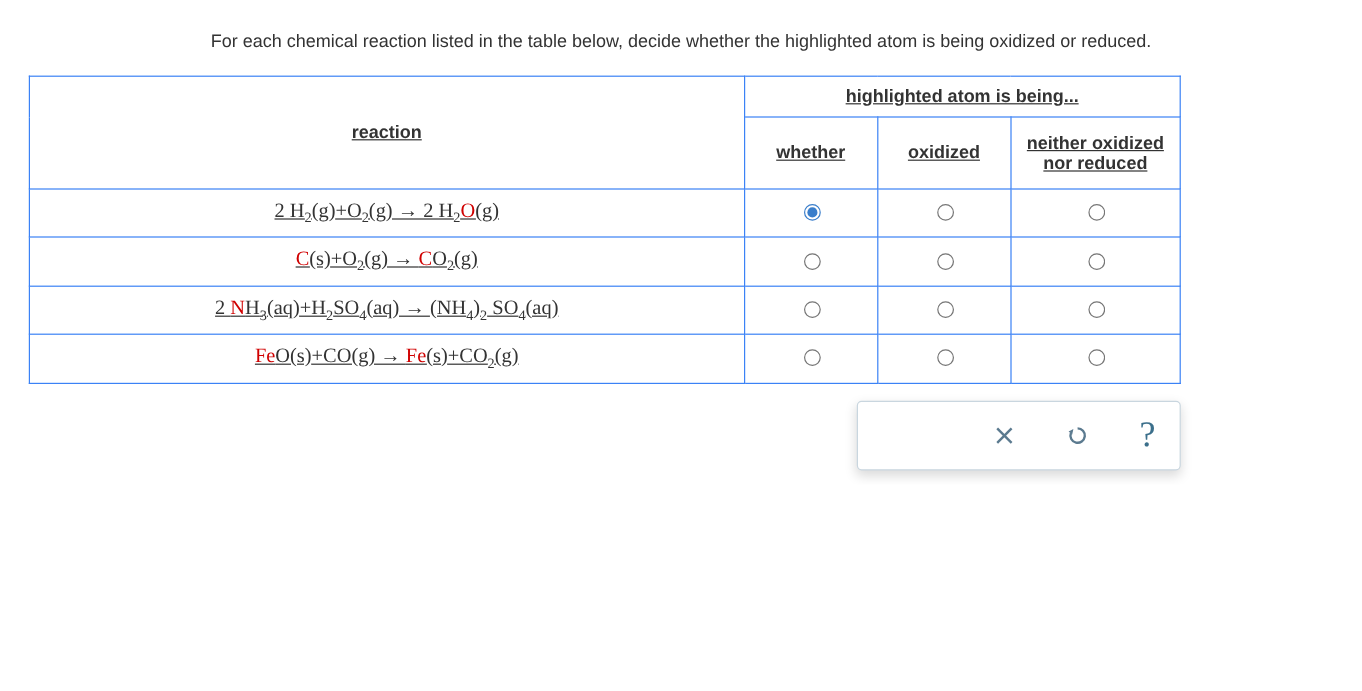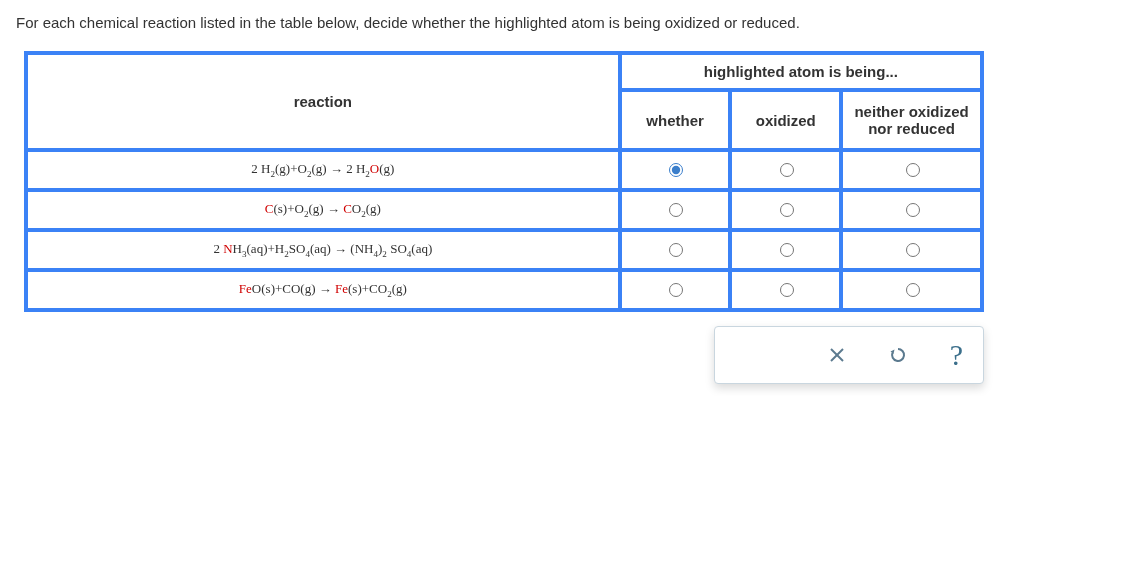--- a/index.html
+++ b/index.html
@@ -5,56 +5,58 @@
   * { box-sizing: border-box; }
   html, body { margin: 0; padding: 0; }
   body {
     font-family: Arial, Helvetica, sans-serif;
     font-size: 15px;
     color: #333;
     padding: 12px 16px;
     width: 1135px;
   }
   .prompt {
-    margin: 0 0 18px 0;
+    margin: 12px 0 18px 0;
     font-size: 15px;
     line-height: 1.4;
+    text-align: center;
   }
   .main-table {
     border-collapse: collapse;
     border: 1px solid #222;
     width: 960px;
     margin-left: 8px;
   }
   .main-table th, .main-table td {
-    border: 4px solid #3b82f6;
+    border: 1px solid #3b82f6;
     font-weight: normal;
     text-align: center;
     vertical-align: middle;
     padding: 8px 6px;
+    text-decoration: underline;
   }
   .reaction-head {
     width: 590px;
     height: 90px;
     margin-left: 32px;
   }
   .colhead-group {
     font-weight: bold;
     height: 34px;
   }
   .subhead {
     width: 110px;
     height: 60px;
   }
   .reaction-head strong, .subhead strong, .colhead-group strong {
     font-weight: bold;
   }
   .reaction-cell {
     font-family: "Times New Roman", Times, serif;
-    font-size: 13px;
+    font-size: 17px;
     padding-top: 14px;
     padding-bottom: 14px;
     white-space: nowrap;
     margin-left: 41px;
   }
   .radio-cell { }
   input[type=radio] {
     width: 14px; height: 14px;
     cursor: pointer;
     accent-color: #3a7ecb;

